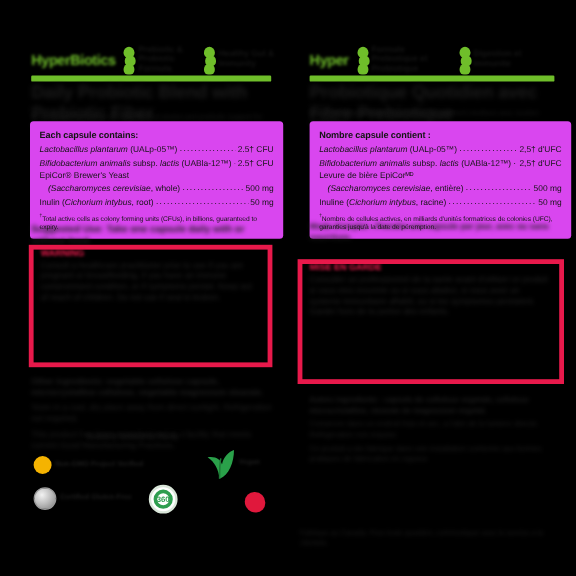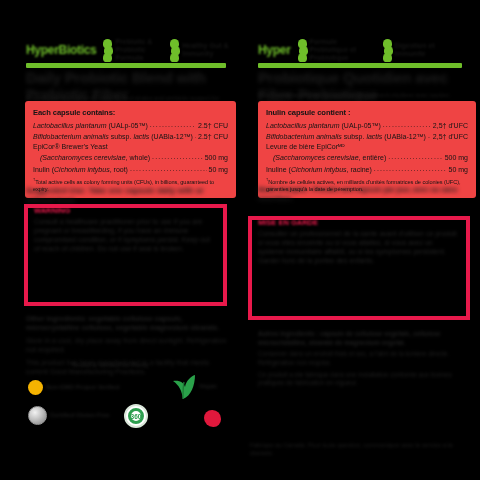--- a/index.html
+++ b/index.html
@@ -56,21 +56,21 @@
   .panel-fr .headline { left:18px; right:14px; }
   .subhead {
     position:absolute; left:26px; right:12px; top:95px;
     font-size:6px; color:#1b1b1b; line-height:1.2; filter:blur(1.6px);
   }
   .panel-fr .subhead { left:18px; top:92px; }
 
   
   .ingredients {
     position:absolute; left:25px; top:101px; width:211px;
-    background:#ef4444; border-radius:3px;
+    background:#d946ef; border-radius:3px;
     padding:7px 8px 5px 8px;
   }
   .panel-fr .ingredients { left:18px; top:101px; width:218px; }
   .ing-title {
     font-size:7.6px; font-weight:bold; color:#141414;
     margin-bottom:3px; letter-spacing:-.1px;
   }
   .ing-row {
     display:flex; align-items:flex-end; font-size:7px;
     color:#141414; line-height:1.45; white-space:nowrap;
@@ -314,21 +314,21 @@
         <span class="claim-text">Digestion et Immunite</span>
       </span>
     </div>
 
     <div class="green-rule"></div>
 
     <div class="headline">Probiotique Quotidien avec Fibre Prebiotique</div>
     <div class="subhead">Une formule synergique de souches cliniquement etudiees avec soutien prebiotique.</div>
 
     <div class="ingredients">
-      <div class="ing-title">Inulin capsule contient :</div>
+      <div class="ing-title">Nombre capsule contient :</div>
 
       <div class="ing-row">
         <span class="ing-name"><em>Lactobacillus plantarum</em><span> (UALp-05™)</span></span>
         <span class="dots">..............................</span>
         <span class="ing-val">2,5† d'UFC</span>
       </div>
 
       <div class="ing-row">
         <span class="ing-name"><em>Bifidobacterium animalis</em><span> subsp. </span><em>lactis</em><span> (UABla-12™)</span></span>
         <span class="dots">......................</span>

